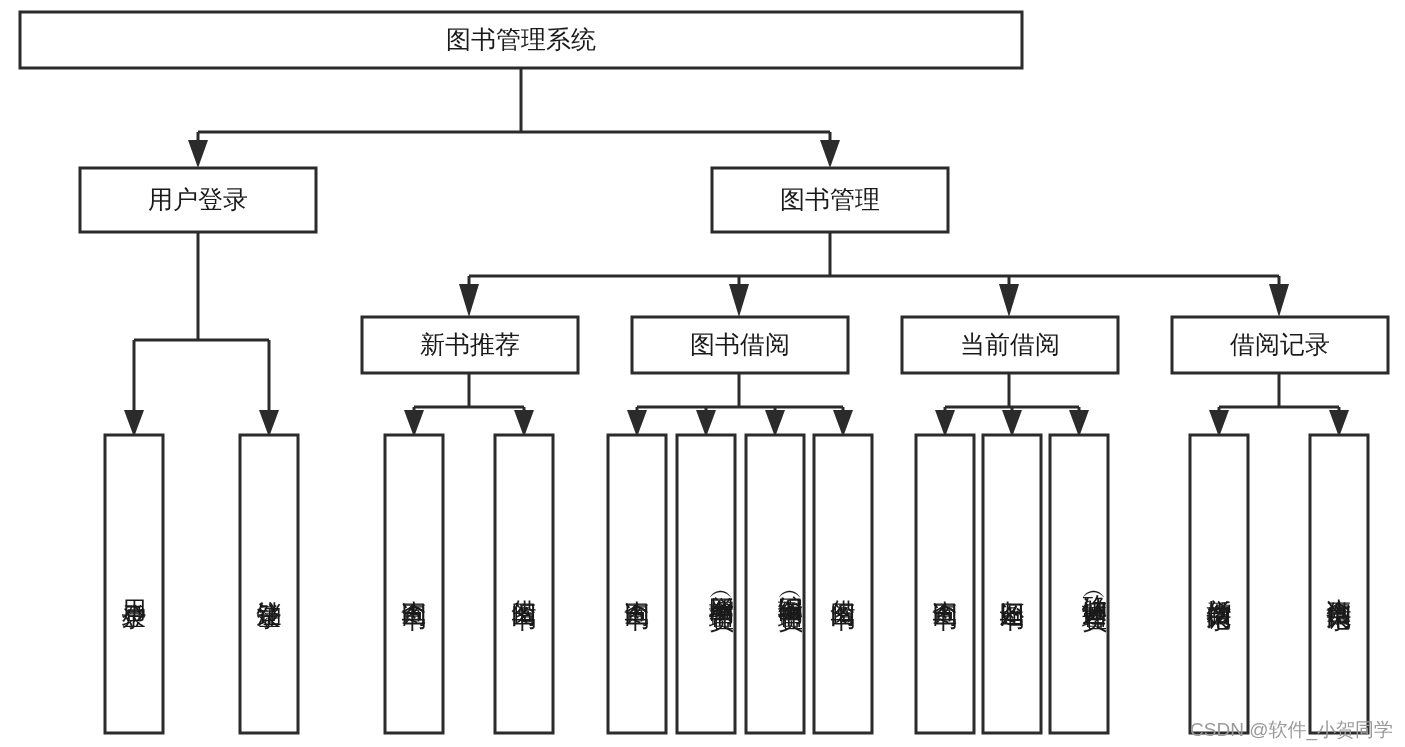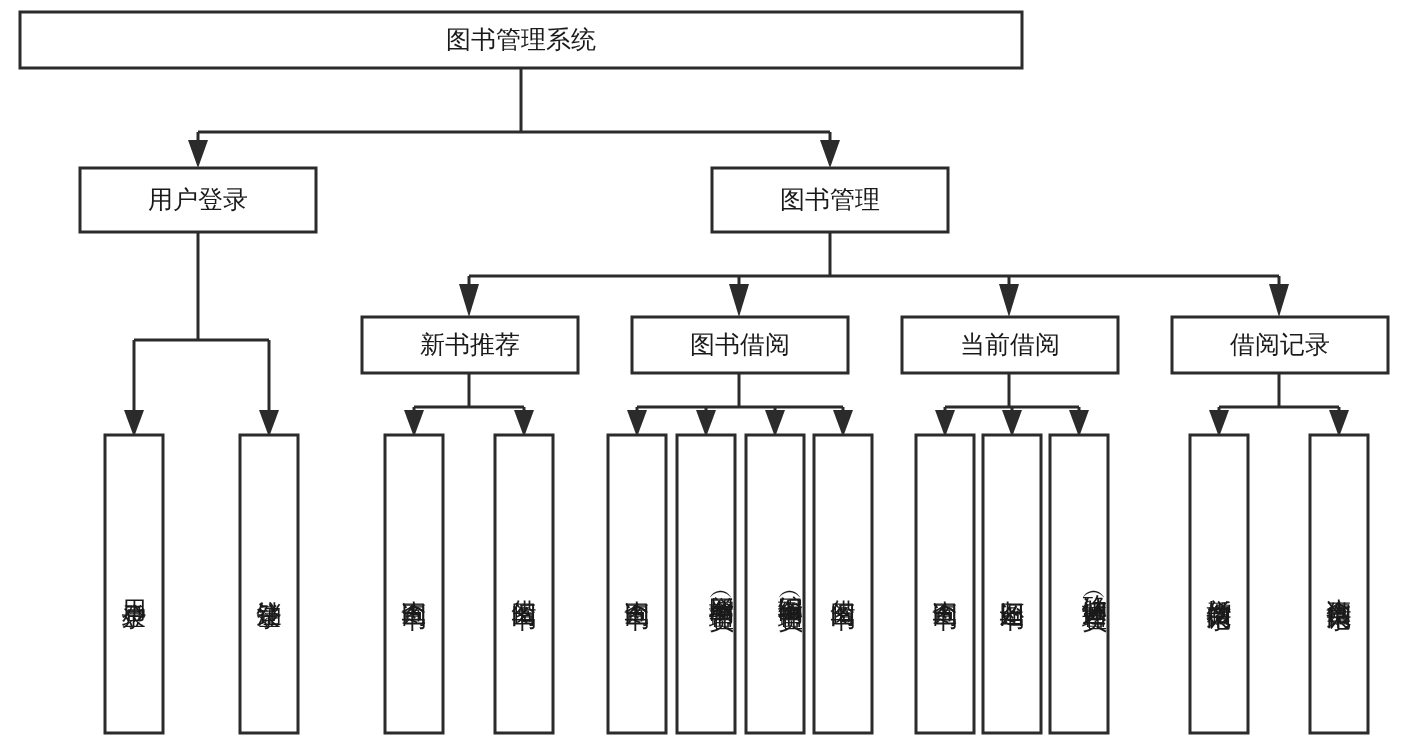--- a/index.html
+++ b/index.html
@@ -218,13 +218,14 @@
   <div class="leaf-label" style="left:746px; top:435px; width:58px; height:298px; align-items:flex-start;">编辑图书（管理员）</div>
   <div class="leaf-label" style="left:814px; top:435px; width:58px; height:298px;">借阅图书</div>
 
   <div class="leaf-label" style="left:916px; top:435px; width:58px; height:298px;">查询图书</div>
   <div class="leaf-label" style="left:983px; top:435px; width:58px; height:298px;">归还图书</div>
   <div class="leaf-label" style="left:1050px; top:435px; width:58px; height:298px; align-items:flex-start;">确认归还（管理员）</div>
 
   <div class="leaf-label" style="left:1190px; top:435px; width:58px; height:298px;">新增借阅记录</div>
   <div class="leaf-label" style="left:1310px; top:435px; width:58px; height:298px;">查询借阅记录</div>
 
+  <div class="watermark">CSDN @软件_小贺同学</div>
 </div>
 
 </body></html>

